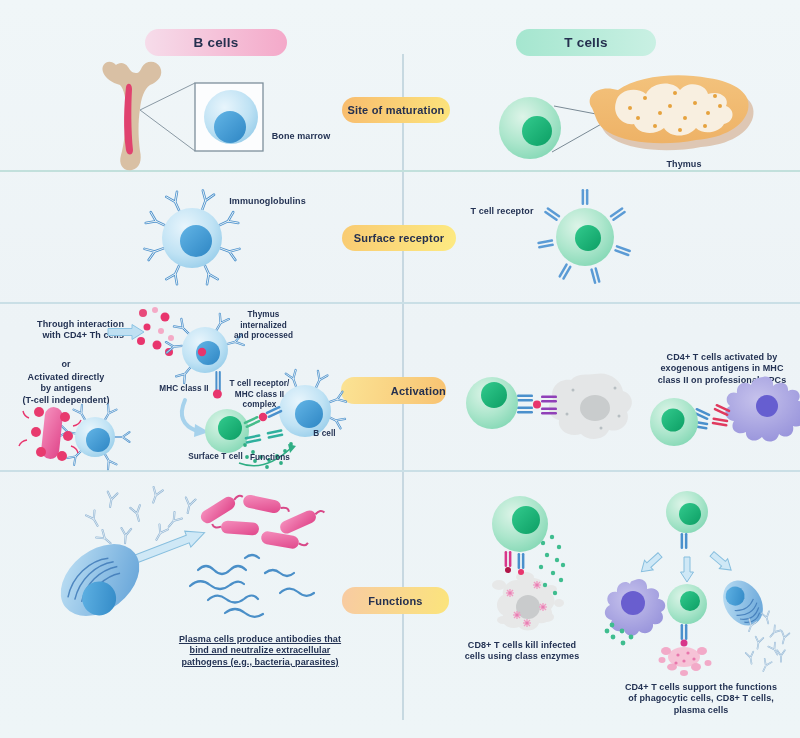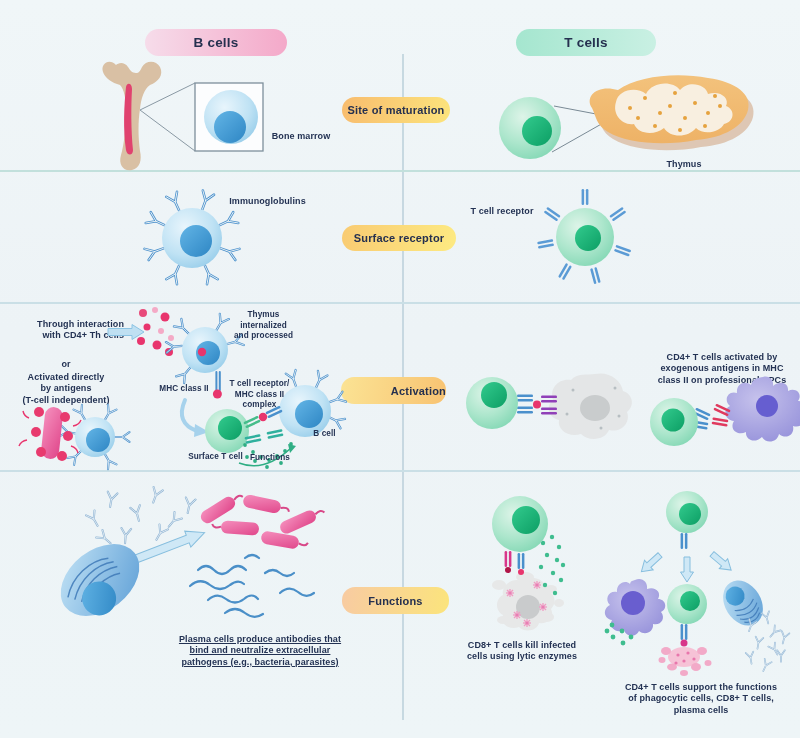--- a/index.html
+++ b/index.html
@@ -434,21 +434,21 @@
       <circle cx="98" cy="90" r="2.2"></circle>
         <circle cx="106" cy="97" r="2.2"></circle>
         <circle cx="90" cy="102" r="2.2"></circle>
       <circle cx="100" cy="110" r="2.2"></circle>
         <circle cx="108" cy="82" r="2.2"></circle>
     </g>
     <circle cx="65" cy="41" r="28" fill="url(#gGreen)"></circle>
     <circle cx="71" cy="37" r="14" fill="url(#gGreenN)"></circle>
   </svg>
   <div class="lbl" style="left:448px;top:640px;width:148px;">CD8+ T cells kill infected
-cells using lytic enzymes</div>
+cells using class enzymes</div>
 
   <svg style="left:600px;top:483px;" width="196" height="198" viewBox="0 0 196 198">
     <use href="#bars" transform="translate(84,58)" fill="#4a90cc"></use>
     <circle cx="87" cy="29" r="21" fill="url(#gGreen)"></circle>
     <circle cx="90" cy="31" r="11" fill="url(#gGreenN)"></circle>
     <g>
       <g transform="translate(60,72) rotate(138)">
           <polygon points="0,-3 15,-3 15,-6.5 25,0 15,6.5 15,3 0,3" fill="#cfe8f6" stroke="#86bede" stroke-width="1"></polygon>
         </g>
       <g transform="translate(87,74) rotate(90)">

